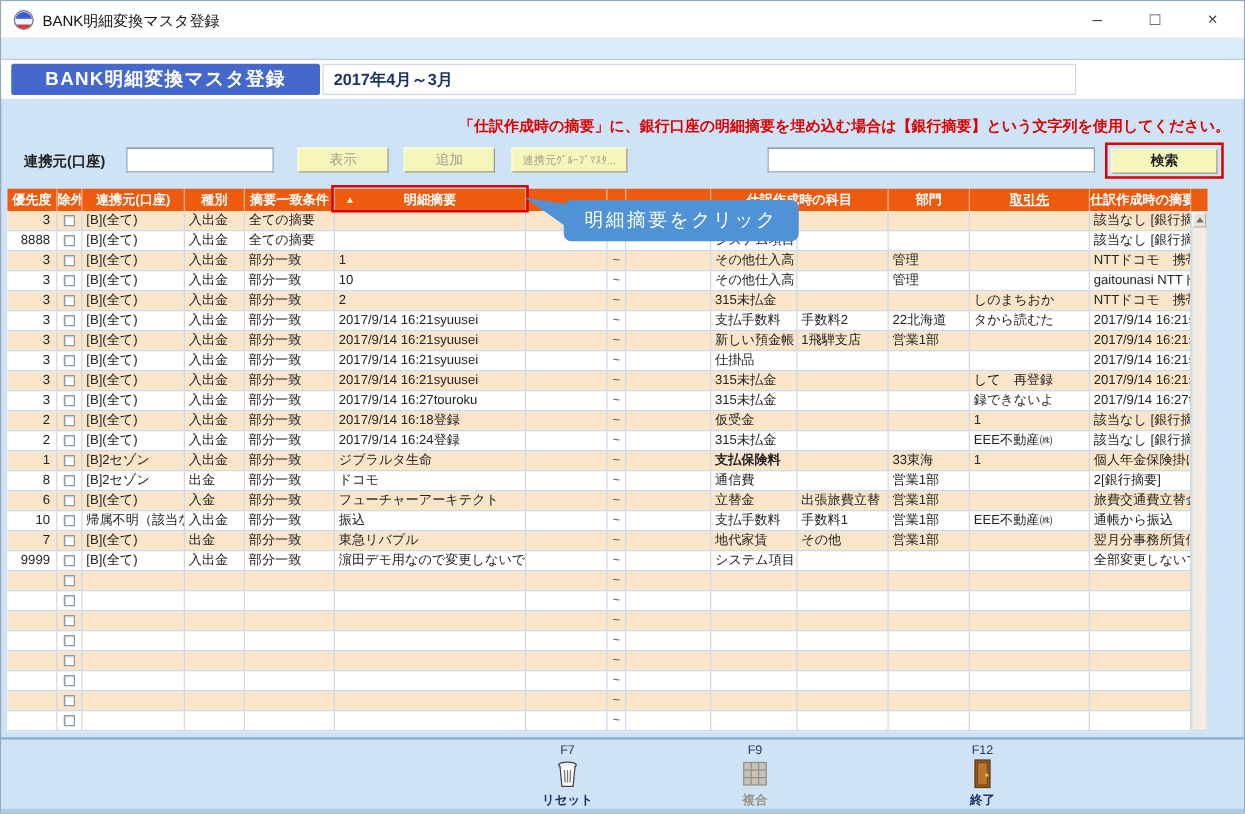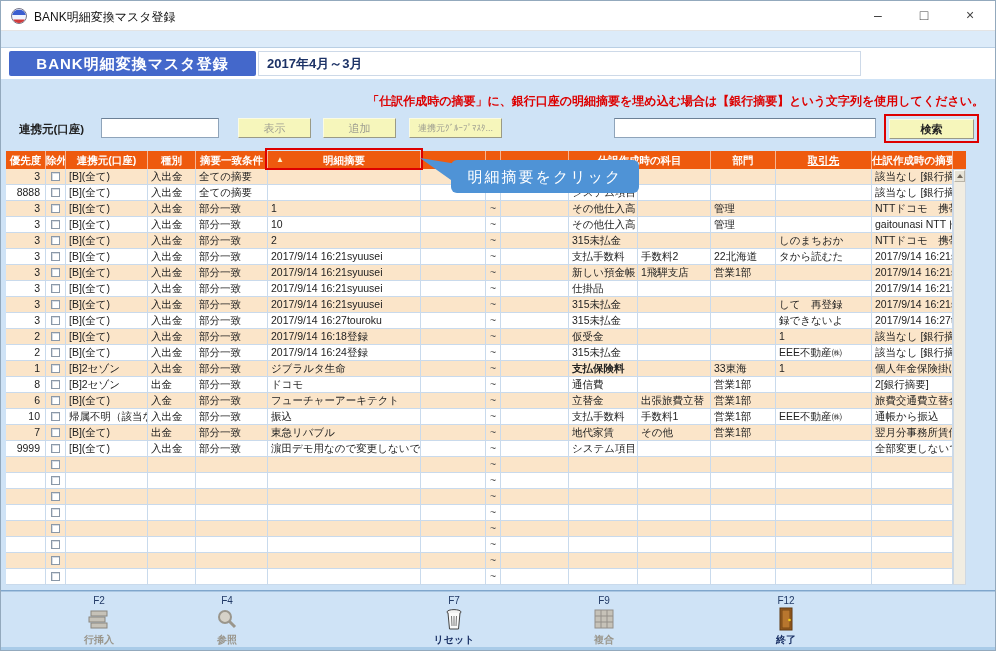--- a/index.html
+++ b/index.html
@@ -611,39 +611,20 @@
   </div>
 
   <div class="redbox header-hl"></div>
   <svg class="callout-tail" width="40" height="28">
     <polygon points="1,2 38,8 32,24" fill="#4f93d6"></polygon>
   </svg>
   <div class="callout">明細摘要をクリック</div>
 
   <div class="tsep"></div>
   <div class="toolbar" id="toolbar">
-      <div class="titem disabled" style="left: 70px;">
-        <div class="fkey">F2</div>
-        <div class="ficon"><svg width="26" height="24" viewBox="0 0 26 24">
-            <g stroke="#8a867e" fill="#c6c2b8">
-              <rect x="5" y="4" width="16" height="5"></rect>
-              <rect x="3" y="10" width="16" height="5"></rect>
-              <rect x="5" y="16" width="16" height="5"></rect>
-            </g>
-          </svg></div>
-        <div class="flabel">行挿入</div>
-      </div>
-      <div class="titem disabled" style="left: 198px;">
-        <div class="fkey">F4</div>
-        <div class="ficon"><svg width="26" height="24" viewBox="0 0 26 24">
-            <circle cx="11" cy="10" r="6" fill="#d6d2c8" stroke="#9a968c" stroke-width="2"></circle>
-            <line x1="15.5" y1="14.5" x2="21" y2="20" stroke="#9a968c" stroke-width="3"></line>
-          </svg></div>
-        <div class="flabel">参照</div>
-      </div>
       <div class="titem" style="left: 425px;">
         <div class="fkey">F7</div>
         <div class="ficon"><svg width="26" height="24" viewBox="0 0 26 24">
             <ellipse cx="13" cy="5" rx="7" ry="2.4" fill="#f2f2f2" stroke="#444"></ellipse>
             <path d="M7 6 L8.5 22 L17.5 22 L19 6" fill="#fafafa" stroke="#444"></path>
             <path d="M10.5 9 L11 19 M13 9 L13 19 M15.5 9 L15 19" stroke="#777"></path>
           </svg></div>
         <div class="flabel">リセット</div>
       </div>
       <div class="titem disabled" style="left: 575px;">

